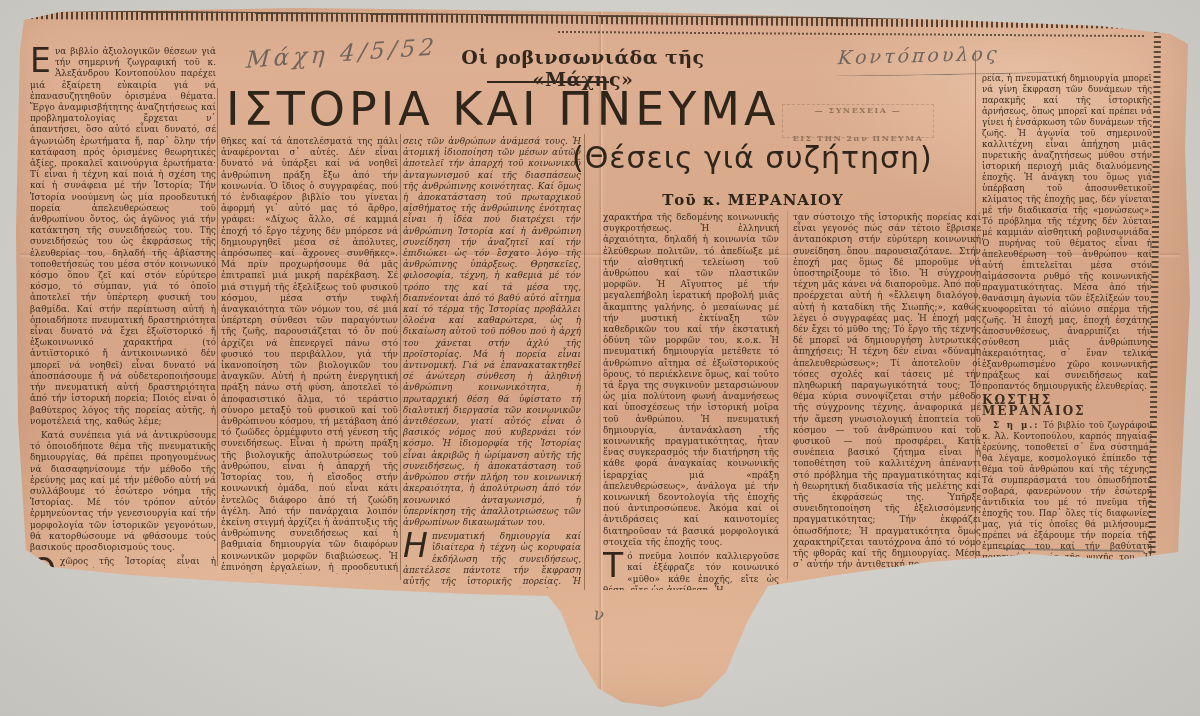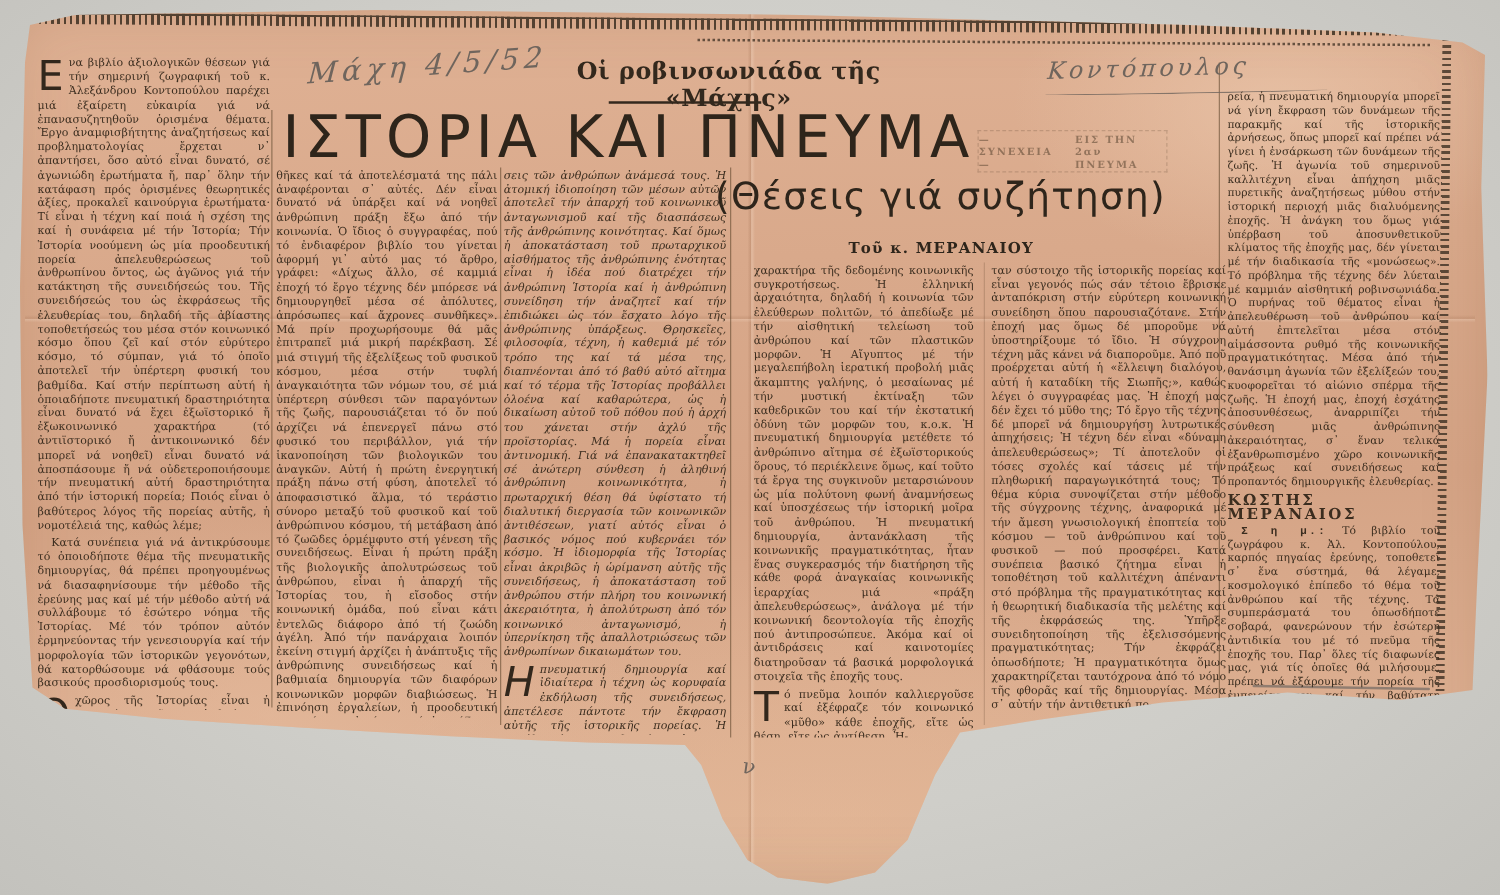--- a/index.html
+++ b/index.html
@@ -49,26 +49,26 @@
     font-size:19px; font-weight:bold; color:#33281d; letter-spacing:.5px; }
   .kicker-rule { position:absolute; left:487px; top:81px; width:122px; height:2px; background:#33281d; }
   .headline { position:absolute; left:226px; top:82px; width:640px;
     font-family:"DejaVu Sans","Liberation Sans",sans-serif; font-weight:normal;
     font-size:46px; letter-spacing:4px; color:#2e251b; white-space:nowrap;
     transform:scaleY(1.02); }
   .subhead { position:absolute; left:572px; top:140px; width:296px; text-align:center;
     font-family:"DejaVu Sans","Liberation Sans",sans-serif;
     font-size:30px; letter-spacing:1px; color:#2e251b; white-space:nowrap; }
   .byline { position:absolute; left:638px; top:191px; width:230px; text-align:center;
-    font-size:12px; font-weight:bold; letter-spacing:1px; color:#2e251b; white-space:nowrap; }
+    font-size:15px; font-weight:bold; letter-spacing:1px; color:#2e251b; white-space:nowrap; }
 
   
   .contbox { position:absolute; left:782px; top:104px; width:152px; height:34px;
-    border:1px dashed rgba(70,50,32,.4); display:flex; 
-    align-items:center; justify-content:center; gap:18px; opacity:.5; filter:blur(.4px); }
+    border:1px dashed rgba(70,50,32,.4); display:flex; flex-direction:column;
+    align-items:center; justify-content:space-between; gap:18px; opacity:.5; filter:blur(.4px); }
   .contbox div { font-size:8px; letter-spacing:1.5px; color:#4a3825; font-weight:bold; }
 
   
   .hw { position:absolute; color:#6f655d; font-style:italic;
     font-family:"DejaVu Serif",serif; }
   .hw-date { left:246px; top:40px; font-size:23px; letter-spacing:4px;
     transform:rotate(-4deg) skewX(-8deg); }
   .hw-name { left:838px; top:44px; font-size:19px; letter-spacing:3px;
     transform:rotate(-1.5deg) skewX(-6deg); }
   .hw-underline { position:absolute; left:836px; top:72px; width:226px; height:3px;
@@ -80,21 +80,21 @@
   
   .col { position:absolute; overflow:hidden; text-align:justify;
     font-size:8.8px; line-height:11.2px; color:#3b2d1f;
     letter-spacing:.05px; word-spacing:.4px; }
   .col p { margin:0 0 3px 0; text-indent:11px; }
   .col p.first { text-indent:0; }
   .dropcap { float:left; font-family:"DejaVu Sans",sans-serif; font-weight:normal;
     font-size:33px; line-height:27px; padding:1px 4px 0 0; color:#32271c; }
   .sig { text-align:left; font-weight:bold; font-size:12px; letter-spacing:2px;
     margin:5px 0 4px; text-indent:0 !important; }
-  .note-label { font-weight:bold; letter-spacing:2px;font-family:Liberation Mono, monospace; }
+  .note-label { font-weight:bold; letter-spacing:2px; }
 
   .c1 { left:30px;  top:46px;  width:186px; height:522px; }
   .c2 { left:221px; top:136px; width:177px; height:438px; }
   .c3 { left:403px; top:136px; width:178px; height:452px;font-style:italic; }
   .c4 { left:588px; top:212px; width:176px; height:378px;margin-left:15px; }
   .c5 { left:793px; top:212px; width:188px; height:366px; }
   .c6 { left:982px; top:46px;  width:170px; height:520px; font-size:8.6px; line-height:11px;margin-top:27px; }
 </style>
 </head>
 <body>

